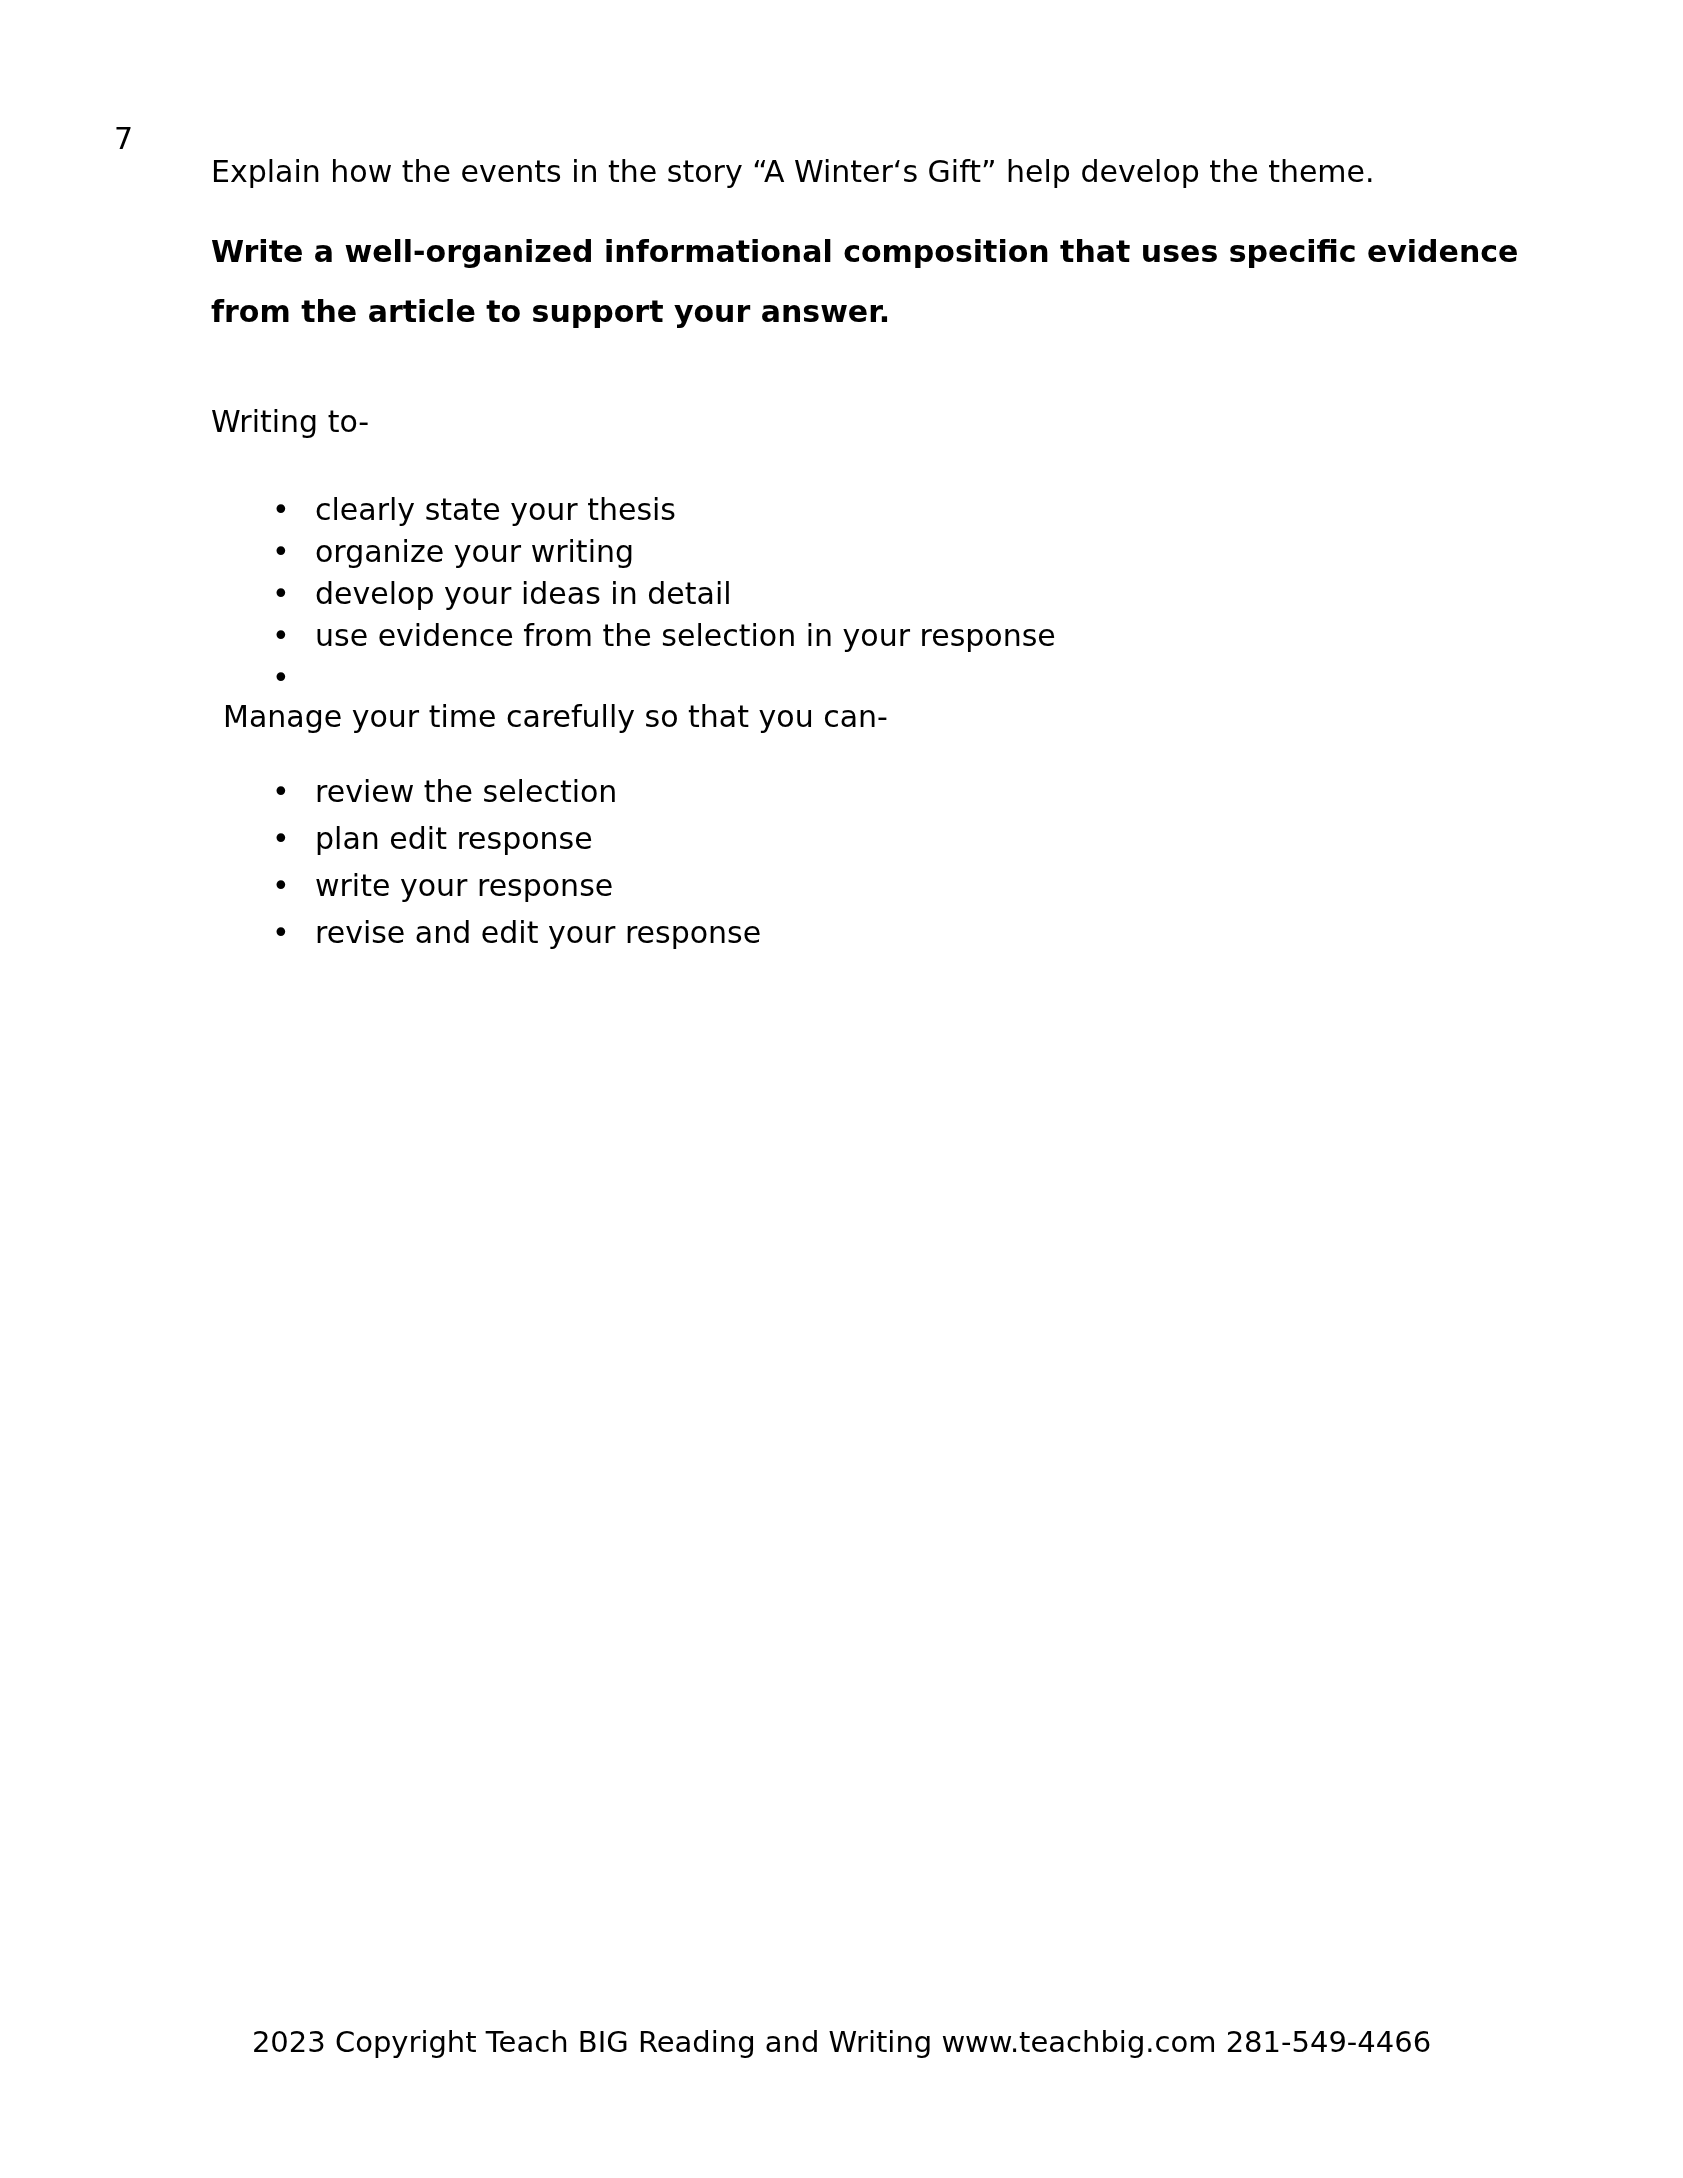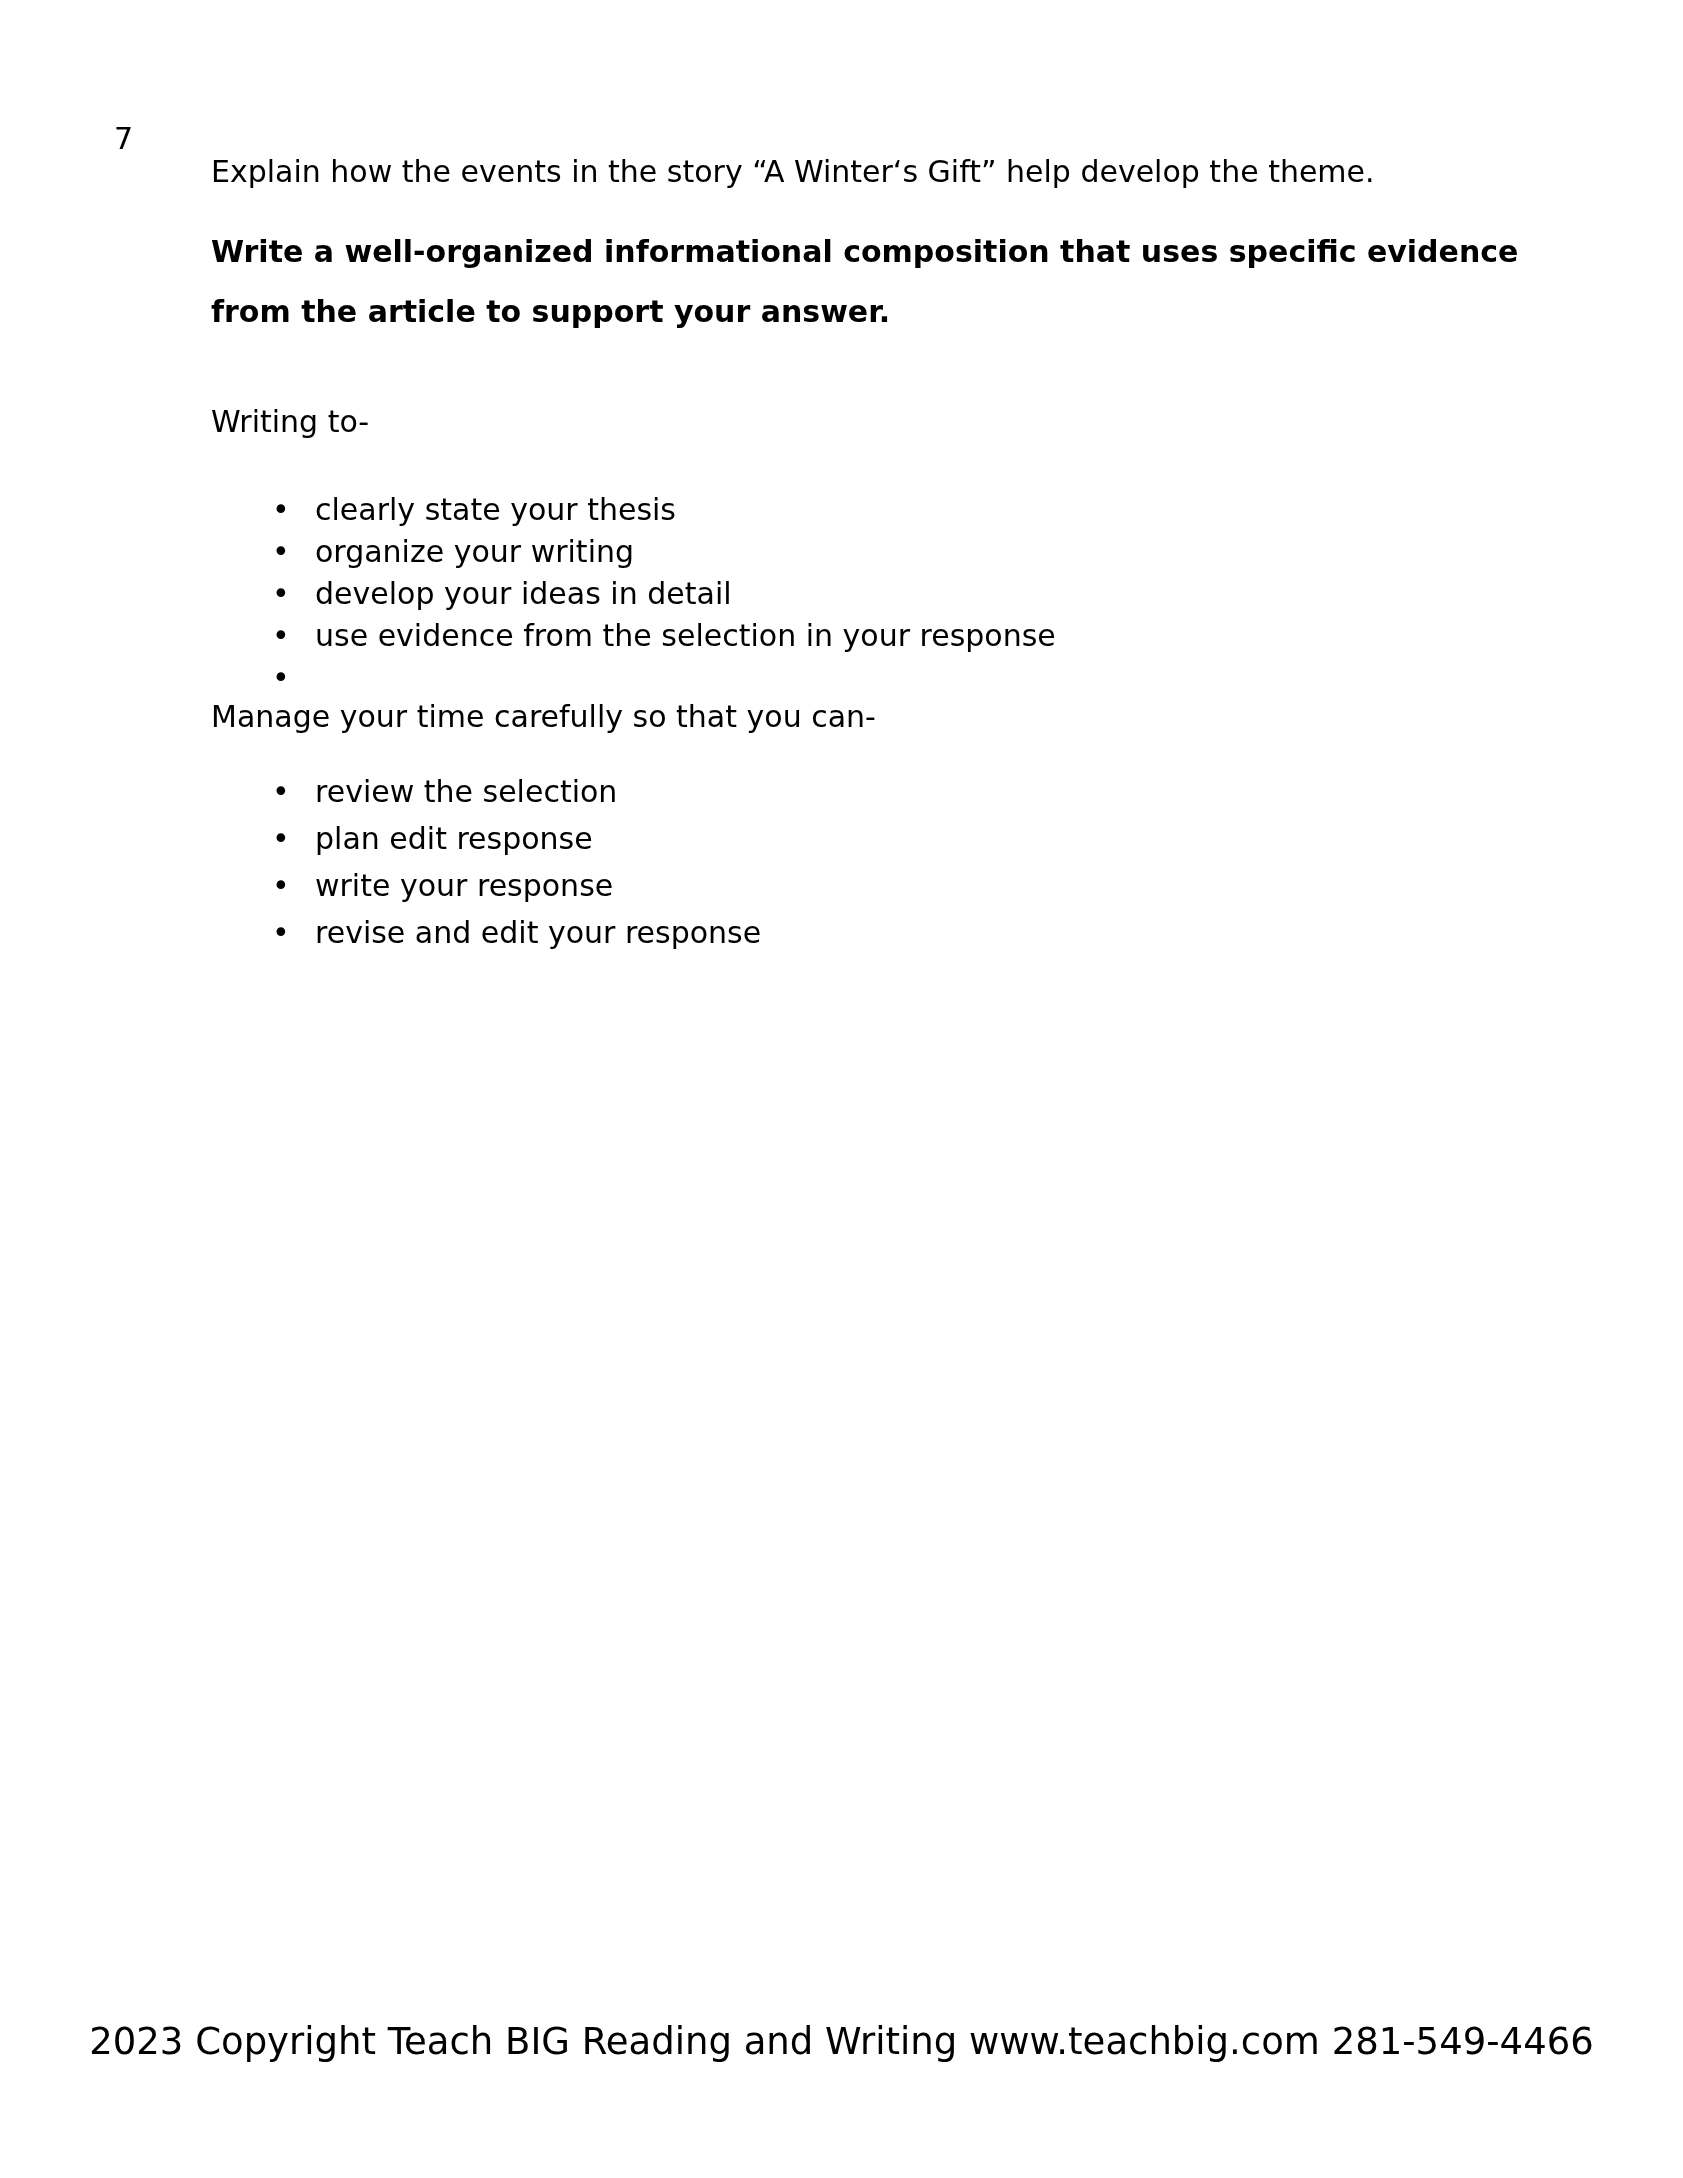--- a/index.html
+++ b/index.html
@@ -28,21 +28,21 @@
     top: 109px;
     width: 1386px;
   }
   .para {
     line-height: 60px;
   }
   .intro-para   { margin-bottom: 33px; }
   .task-para    { margin-bottom: 20px; }
   .directions-para { margin-bottom: 50px; font-weight: bold; }
   .remember-heading { margin-bottom: 37px; }
-  .manage-heading   { margin-bottom: 21px; }
+  .manage-heading   { margin-bottom: 21px; margin-left: 12px; }
   ul.bullet-list {
     margin: 0 0 30px 0;
     padding: 0;
     list-style: none;
   }
   ul.bullet-list.manage-list { margin-bottom: 31px; }
   ul.bullet-list li {
     position: relative;
     padding-left: 104px;
     line-height: 42px;
@@ -54,21 +54,21 @@
     position: absolute;
     left: 61px;
     top: 0;
   }
   .footer {
     position: absolute;
     left: 0;
     top: 2022px;
     width: 1683px;
     text-align: center;
-    font-size: 37px;
+    font-size: 29px;
     line-height: 40px;
   }
 </style>
 </head>
 <body>
 
 <div class="question-number">7</div>
 
 <div class="content">
 

